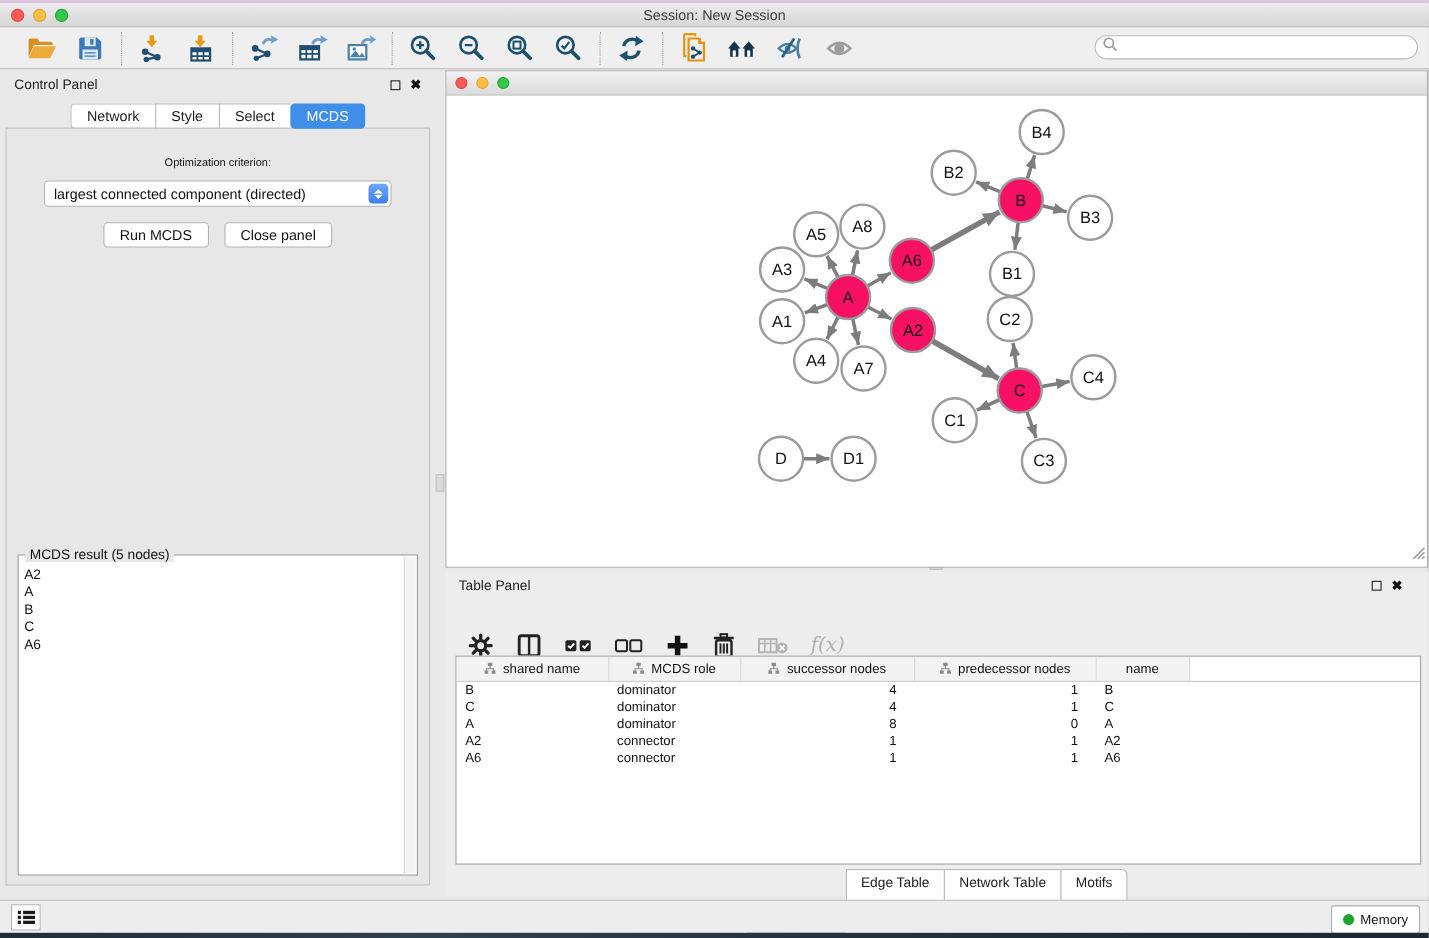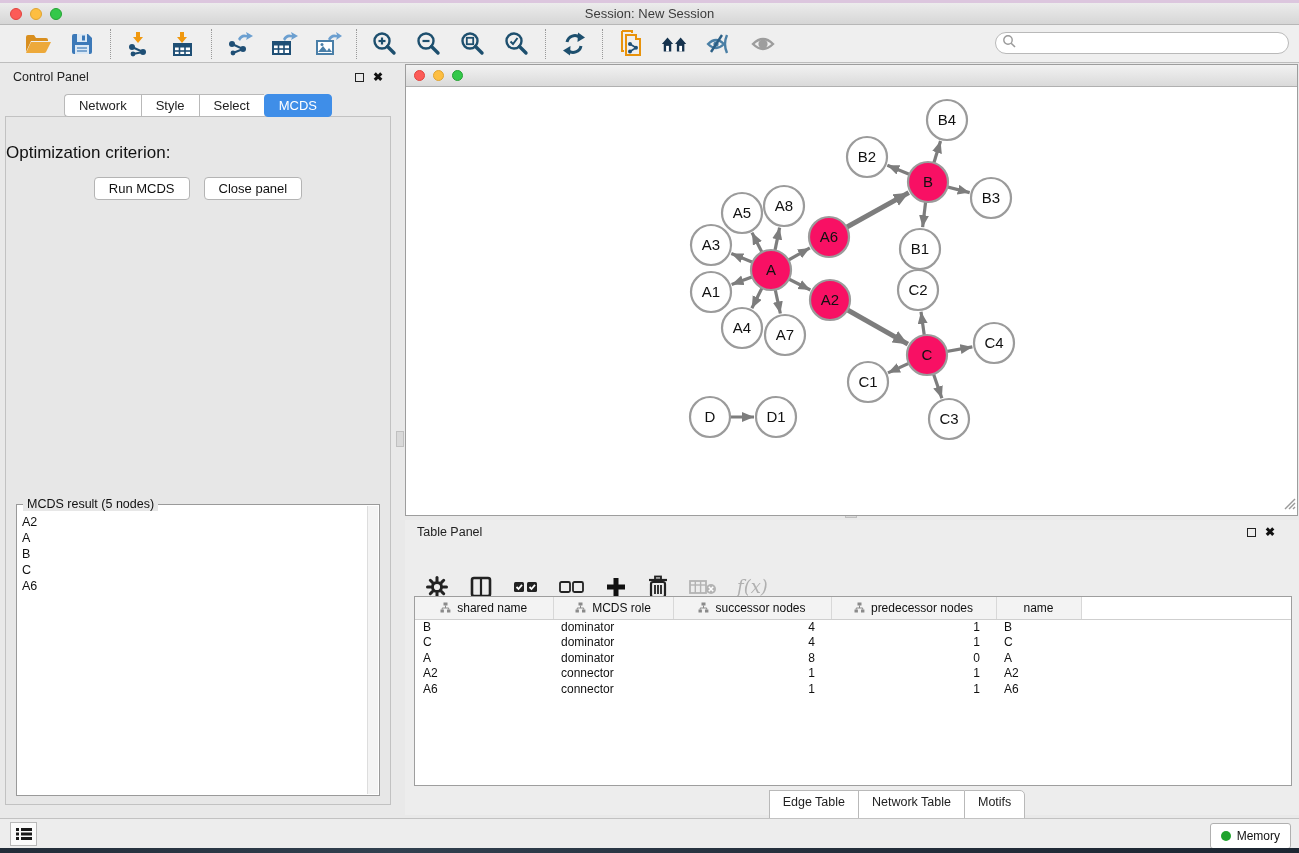--- a/index.html
+++ b/index.html
@@ -38,21 +38,21 @@
   .control-panel{position:absolute;left:5px;top:66px;width:386px;height:739px;}
   .control-panel .panel-title-row{padding:0 8px;}
   .cp-tabs{position:absolute;left:0;top:28px;width:100%;display:flex;justify-content:center;z-index:2;}
   .seg{font-size:13px;padding:3px 14px;background:#fff;border:1px solid #b9b9b9;color:#222;
     border-right:none;}
   .seg:first-child{border-radius:4px 0 0 4px;}
   .seg:last-child{border-right:1px solid #b9b9b9;border-radius:0 4px 4px 0;}
   .seg.active{background:#3f8ee8;border-color:#3f8ee8;color:#fff;border-radius:4px;}
   .cp-content{position:absolute;left:0;top:50px;bottom:0;width:100%;background:#e7e7e7;
     border:1px solid #c2c2c2;}
-  .opt-label{text-align:left;font-size:17px;margin-top:26px;color:#111;}
+  .opt-label{text-align:center;font-size:10px;margin-top:26px;color:#111;}
   .selectbox{position:relative;margin:10px auto 0;width:316px;height:24px;background:#fff;
     border:1px solid #b4b4b4;border-radius:4px;font-size:13px;display:flex;align-items:center;
     padding-left:8px;color:#111;}
   .stepper{position:absolute;right:2px;top:2px;width:18px;height:18px;border-radius:4px;
     background:linear-gradient(#6ea7f8,#3b7ef0);display:flex;flex-direction:column;
     align-items:center;justify-content:center;gap:1px;}
   .chev{width:0;height:0;border-left:4px solid transparent;border-right:4px solid transparent;}
   .chev.up{border-bottom:4px solid #fff;}
   .chev.down{border-top:4px solid #fff;}
   .cp-buttons{display:flex;justify-content:center;gap:14px;margin-top:14px;}
@@ -304,20 +304,27 @@
       </span>
     </div>
     <div class="cp-tabs">
       <span class="seg">Network</span>
       <span class="seg">Style</span>
       <span class="seg">Select</span>
       <span class="seg active">MCDS</span>
     </div>
     <div class="cp-content">
       <div class="opt-label">Optimization criterion:</div>
+      <div class="selectbox">
+        <span>largest connected component (directed)</span>
+        <span class="stepper">
+          <span class="chev up"></span>
+            <span class="chev down"></span>
+        </span>
+      </div>
       <div class="cp-buttons">
         <button class="mac-btn">Run MCDS</button>
         <button class="mac-btn">Close panel</button>
       </div>
       <div class="result-box">
         <span class="result-legend">MCDS result (5 nodes)</span>
         <div class="result-list">
             <div class="result-item">A2</div>
             <div class="result-item">A</div>
             <div class="result-item">B</div>

